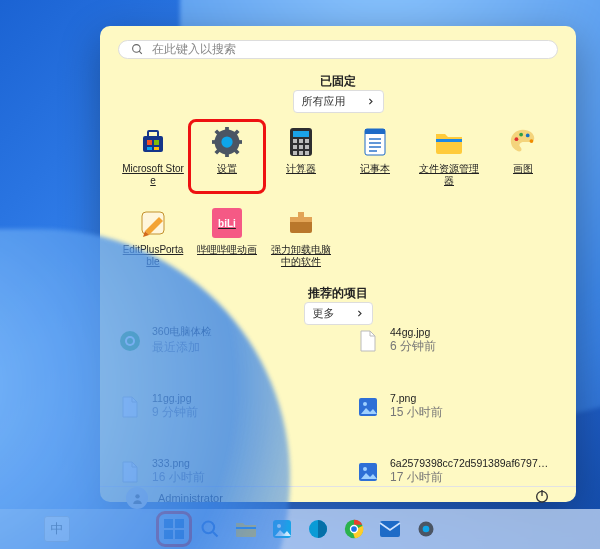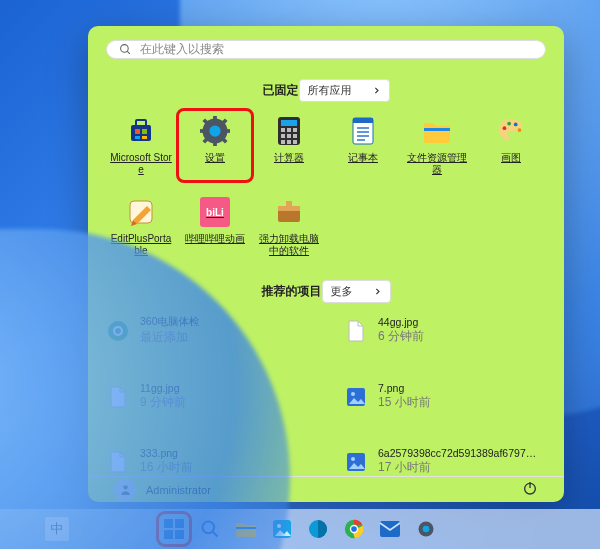--- a/index.html
+++ b/index.html
@@ -12,35 +12,35 @@
   
   body::before, body::after {
     content: ""; position: absolute; border-radius: 45% 55% 60% 40%;
     background: radial-gradient(circle at 30% 30%, #8fc8ff 0%, #3d86e6 60%, transparent 100%);
     filter: blur(2px);
   }
   body::before { width: 680px; height: 680px; right: -260px; top: -260px; }
   body::after  { width: 520px; height: 520px; left: -230px; bottom: -200px; opacity: .8; }
 
   .start-panel {
-    position: absolute; left: 88px; top: 26px; width: 476px; height: 476px;
-    background: #bef264; border-radius: 10px;
+    position: absolute; left: 100px; top: 26px; width: 476px; height: 476px;
+    background: #fef9c3; border-radius: 10px;
     box-shadow: 0 12px 40px rgba(0,0,0,.3); padding: 14px 18px 0 18px;
     display: flex; flex-direction: column;
   }
   .search {
     display: flex; align-items: center; gap: 8px; height: 32px;
     background: #fff; border: 1px solid #ddd; border-radius: 16px;
     padding: 0 12px; font-size: 12px; color: #888;
   }
   .search svg { width: 13px; height: 13px; stroke: #666; }
 
   .section-head {
-    display: flex; justify-content: center; align-items: center;
-    margin-top: 20px; font-size: 12px; font-weight: 600; color: #222;
+    display: flex; justify-content: flex-end; align-items: center;
+    margin-top: 14px; font-size: 12px; font-weight: 600; color: #222; flex-direction: column;
   }
   .chip {
     display: inline-flex; align-items: center; gap: 20px;
     font-size: 11px; font-weight: 400; color: #333;
     background: #fff; border: 1px solid #ddd; padding: 3px 8px; border-radius: 4px;
   }
   .chip svg { width: 9px; height: 9px; stroke: #333; }
 
   .pin-grid {
     display: grid; grid-template-columns: repeat(6, 1fr);
@@ -51,21 +51,21 @@
     font-size: 10px; color: #222; text-align: center; gap: 6px; padding: 4px 0;
     border-radius: 4px;
     text-decoration: underline;
   }
   .app .icon { width: 45px; height: 30px; display: flex; align-items: center; justify-content: center; }
   .app .label { line-height: 1.15; max-width: 66px; word-break: break-all; }
   .hl { outline: 3px solid #e11; outline-offset: 1px; }
 
   .rec-list {
     display: grid; grid-template-columns: 1fr 1fr; column-gap: 18px; row-gap: 10px;
-    margin-top: 12px;
+    margin-top: 0;
     gap: 36px;
   }
   .rec-item { display: flex; align-items: center; gap: 10px; font-size: 10.5px; }
   .rec-item .thumb { width: 24px; height: 24px; display: flex; align-items: center; justify-content: center; }
   .rec-item .meta { display: flex; flex-direction: column; }
   .rec-item .meta .t { color: #222; }
   .rec-item .meta .s { color: #777; font-size: 12px; }
 
   .footer {
     margin-top: auto; height: 46px; border-top: 1px solid #e2e2e4;

